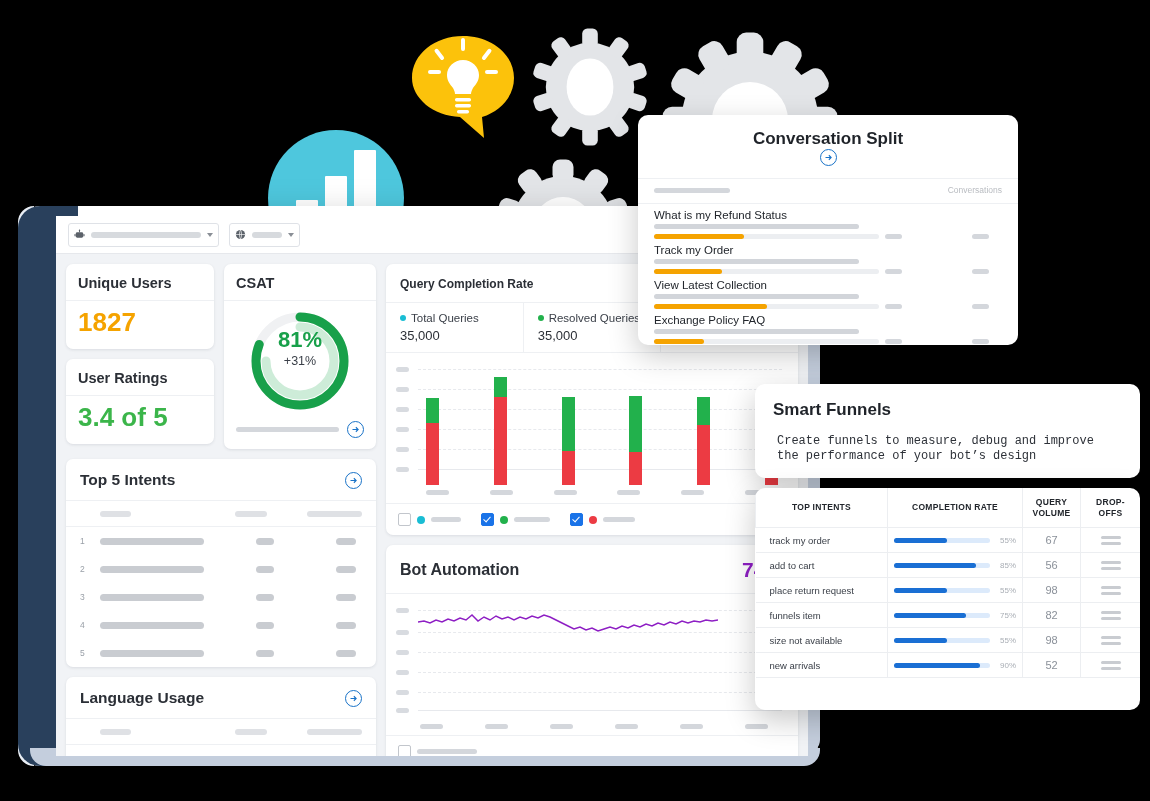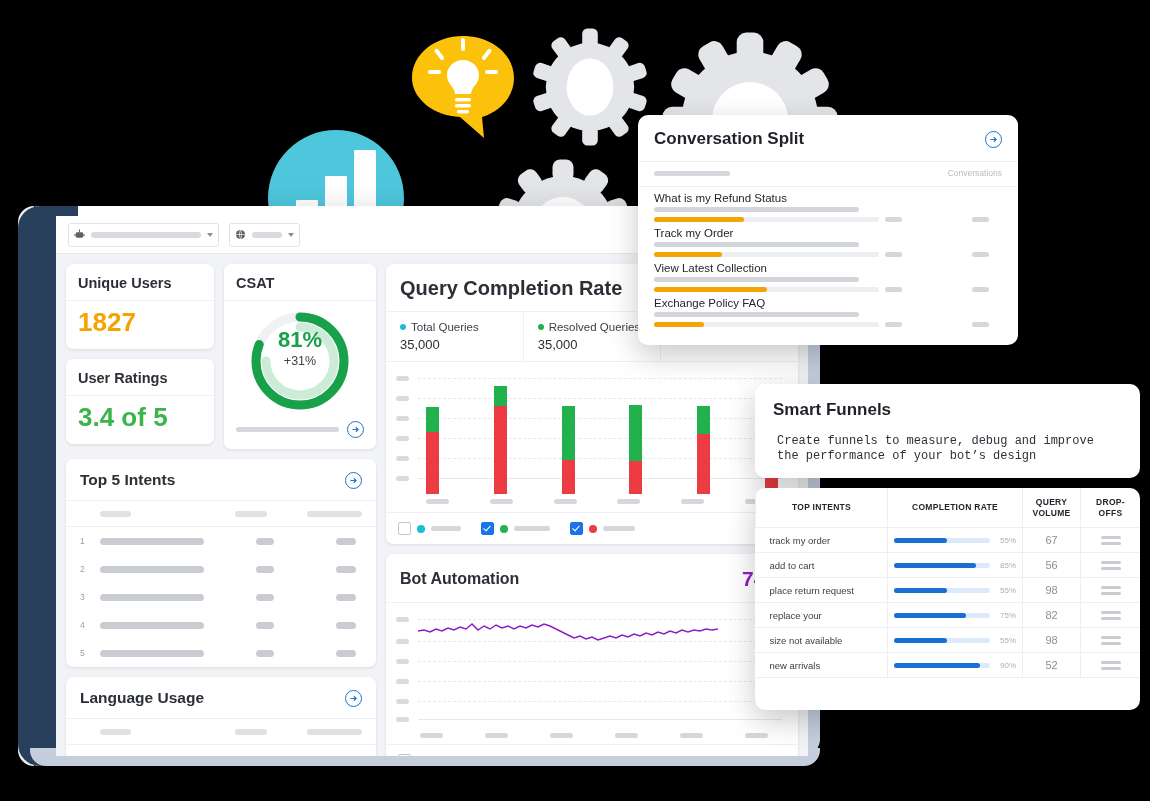--- a/index.html
+++ b/index.html
@@ -79,21 +79,21 @@
   .ph-row .b2{height:7px;background:#c9ccd1;border-radius:4px;width:18px;margin-left:42px;}
   .ph-row .b3{height:7px;background:#c9ccd1;border-radius:4px;width:20px;margin-left:52px;}
   .ph-head{display:flex;align-items:center;padding:10px 14px 9px;gap:10px;
            border-bottom:1px solid #eef0f3;}
   .ph-head .h1{height:6px;background:#dfe1e5;border-radius:3px;width:34px;margin-left:20px;}
   .ph-head .h2{height:6px;background:#dfe1e5;border-radius:3px;width:34px;margin-left:94px;}
   .ph-head .h3{height:6px;background:#dfe1e5;border-radius:3px;width:60px;margin-left:30px;}
 
   
   .qc-head{padding:13px 14px 11px;}
-  .qc-head h3{margin:0;font-size:20px;font-weight:700;color:#2b2f36;}
+  .qc-head h3{margin:0;font-size:12px;font-weight:700;color:#2b2f36;}
   .qc-legend{display:flex;border-top:1px solid #eef0f3;border-bottom:1px solid #eef0f3;}
   .qc-legend .item{padding:9px 14px;flex:1;}
   .qc-legend .item + .item{border-left:1px solid #eef0f3;}
   .qc-legend .lbl{font-size:11.5px;color:#3b4049;display:flex;align-items:center;gap:5px;}
   .qc-legend .dot{width:6px;height:6px;border-radius:50%;}
   .qc-legend .num{font-size:13px;color:#2b2f36;margin-top:4px;}
 
   .plot{position:relative;height:120px;margin:12px 10px 0 10px;}
   .ylab{position:absolute;left:0;width:13px;height:5px;background:#d8dbe0;border-radius:3px;}
   .gridline{position:absolute;left:22px;right:6px;border-top:1px dashed #e7e9ed;}
@@ -120,21 +120,21 @@
   .ba-head h3{margin:0;font-size:16px;font-weight:700;color:#2b2f36;}
   .ba-pct{font-size:21px;font-weight:700;color:#8e1fc4;}
   .ba-plot{position:relative;height:115px;margin:10px 10px 0 10px;}
 
   
   .float{position:absolute;background:#fff;border-radius:10px;
          box-shadow:0 10px 30px rgba(0,0,0,.22);}
 
   .cs-card{left:638px;top:115px;width:380px;height:230px;}
   .cs-head{display:flex;align-items:center;justify-content:space-between;
-           padding:14px 16px 12px;}
+           padding:14px 16px 12px;flex-direction:column;}
   .cs-head h3{margin:0;font-size:17px;font-weight:700;color:#1f2329;}
   .cs-sub{display:flex;align-items:center;justify-content:space-between;
           padding:6px 16px 8px;border-top:1px solid #eef0f3;border-bottom:1px solid #eef0f3;}
   .cs-sub .ph{height:5px;width:76px;background:#d4d7dc;border-radius:3px;}
   .cs-sub .lbl{font-size:8.5px;color:#b9bcc1;}
   .cs-item{padding:5px 16px 0;}
   .cs-item .t{font-size:11.5px;color:#22262c;margin-bottom:3px;}
   .cs-item .gbar{height:5px;background:#d2d5da;border-radius:3px;width:205px;}
   .cs-prog{display:flex;align-items:center;margin-top:5px;gap:0;}
   .cs-track{height:5px;background:#eceef1;border-radius:3px;width:225px;position:relative;}
@@ -660,21 +660,21 @@
             </td>
           <td class="vol">98</td>
           <td>
               <div class="dropoff">
                 <i></i>
                 <i></i>
               </div>
             </td>
         </tr>
         <tr>
-          <td class="intent">replace your</td>
+          <td class="intent">funnels item</td>
           <td>
               <div class="prog-cell">
             <div class="prog-track">
                   <div class="prog-fill" style="width:75%"></div>
                 </div>
             <span class="prog-pct">75%</span>
               </div>
             </td>
           <td class="vol">82</td>
           <td>

